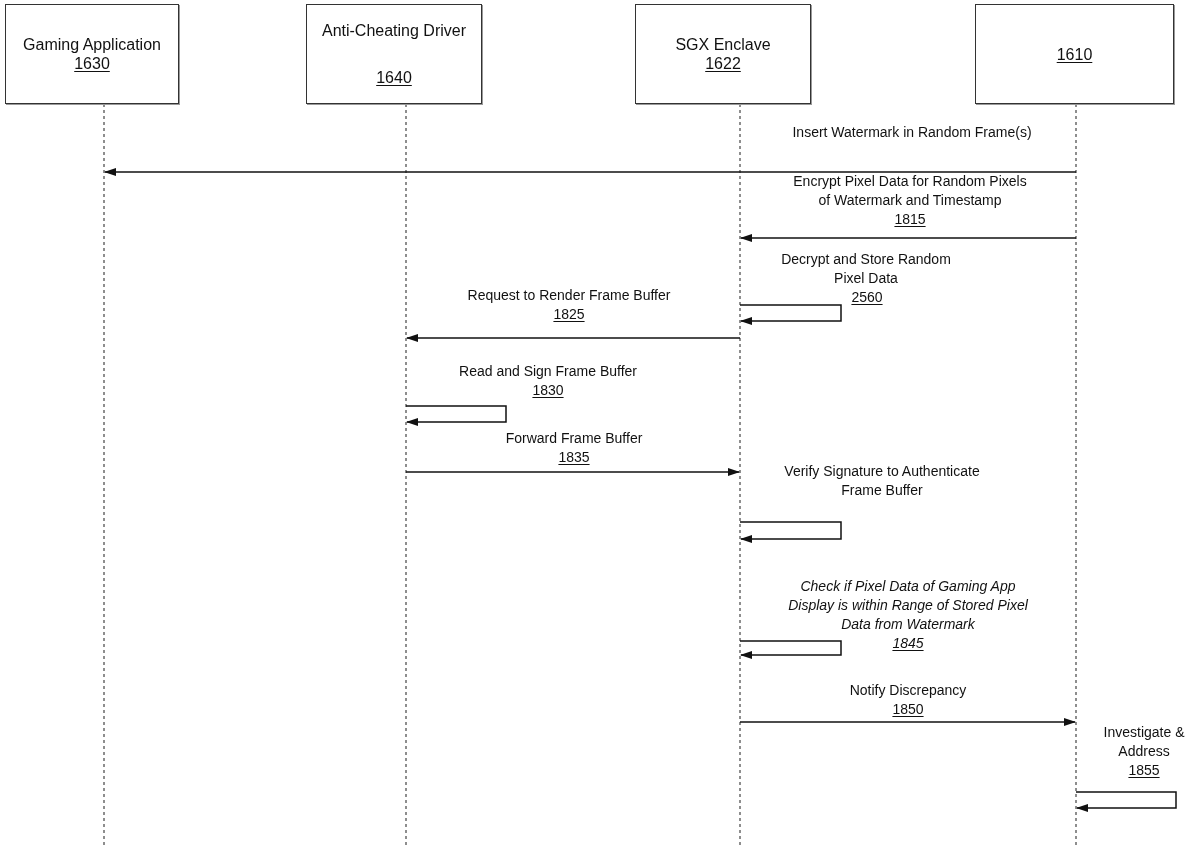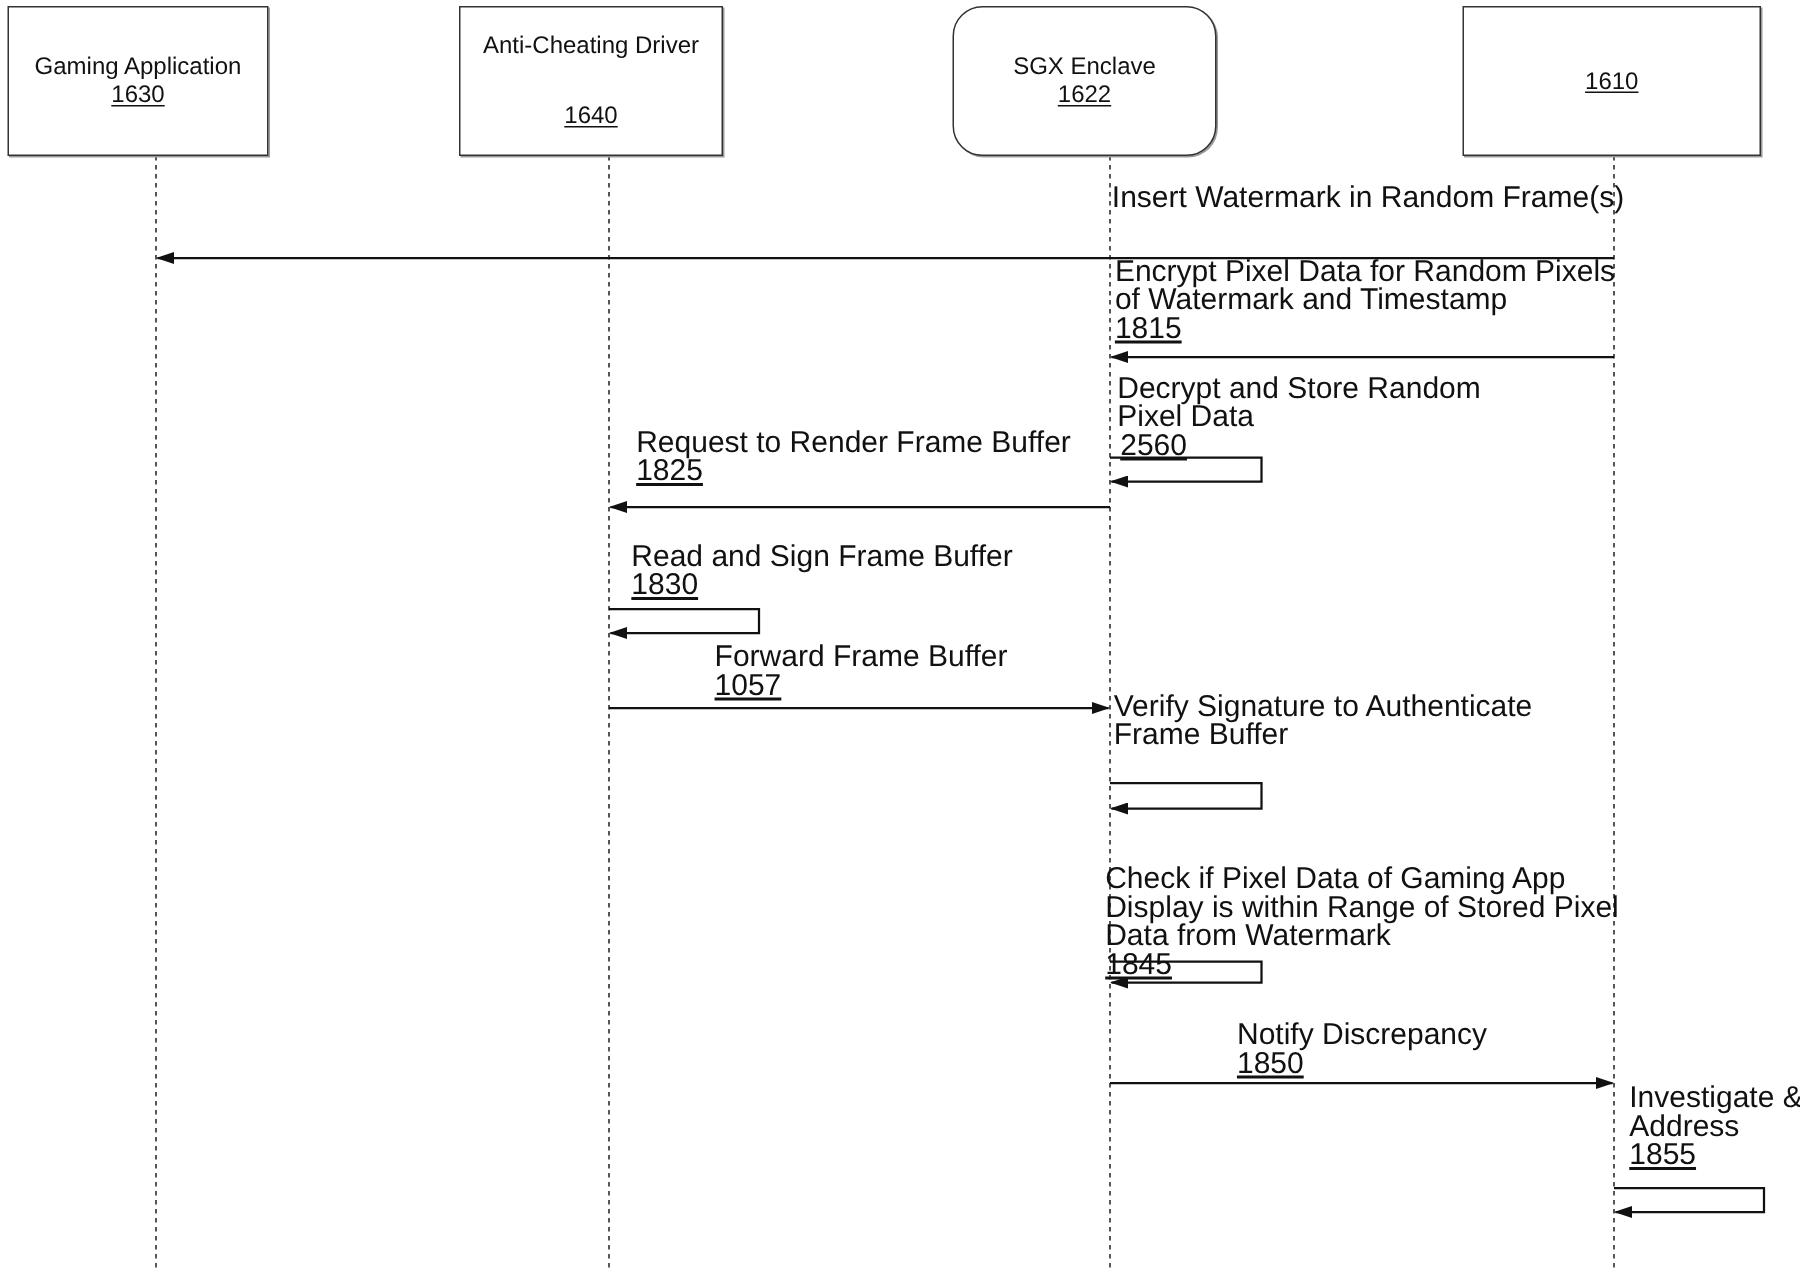--- a/index.html
+++ b/index.html
@@ -4,21 +4,21 @@
 <style>
   html, body { margin: 0; padding: 0; background: #ffffff; }
   body { width: 1200px; height: 847px; position: relative; overflow: hidden;
          font-family: "Liberation Sans", sans-serif; color: #111; }
   #diagram { position: absolute; left: 0; top: 0; width: 1200px; height: 847px; }
   .actor-box { position: absolute; border: 1.5px solid #333; background: #fff;
                box-sizing: border-box; display: flex; flex-direction: column;
                align-items: center; justify-content: center; text-align: center;
                font-size: 16px; line-height: 19px; box-shadow: 1px 1px 0 #999; }
   .ref { text-decoration: underline; text-underline-offset: 2px; }
-  .msg-label { position: absolute; text-align: left; font-size: 20px; line-height: 19px;
+  .msg-label { position: absolute; text-align: center; font-size: 14px; line-height: 19px;
                white-space: nowrap; transform: translateX(-50%); }
 </style>
 </head>
 <body>
 
 <div id="diagram">
   <svg id="lines" width="1200" height="847" style="position:absolute;left:0;top:0;">
     <defs>
       <marker id="arrowhead" markerWidth="12" markerHeight="8" refX="11" refY="4" orient="auto" markerUnits="userSpaceOnUse">
         <path d="M0,0 L12,4 L0,8 Z" fill="#111"></path>
@@ -41,21 +41,21 @@
     </svg>
 
   <div class="actor-box" style="left:5px;top:4px;width:174px;height:100px;text-align:center;">
     <span>Gaming Application</span>
     <span class="ref">1630</span>
   </div>
   <div class="actor-box" style="left:306px;top:4px;width:176px;height:100px;gap:28px;">
     <span>Anti-Cheating Driver</span>
     <span class="ref">1640</span>
   </div>
-  <div class="actor-box" style="left:635px;top:4px;width:176px;height:100px;border-radius:20px;">
+  <div class="actor-box" style="left:635px;top:4px;width:176px;height:100px;">
     <span>SGX Enclave</span>
     <span class="ref">1622</span>
   </div>
   <div class="actor-box" style="left:975px;top:4px;width:199px;height:100px;">
     <span class="ref">1610</span>
   </div>
 
   <div class="msg-label" style="left:912px;top:123px;">
     <div>Insert Watermark in Random Frame(s)</div>
   </div>
@@ -72,27 +72,27 @@
   <div class="msg-label" style="left:569px;top:286px;">
     <div>Request to Render Frame Buffer</div>
     <div class="ref">1825</div>
   </div>
   <div class="msg-label" style="left:548px;top:362px;">
     <div>Read and Sign Frame Buffer</div>
     <div class="ref">1830</div>
   </div>
   <div class="msg-label" style="left:574px;top:429px;">
     <div>Forward Frame Buffer</div>
-    <div class="ref">1057</div>
+    <div class="ref">1835</div>
   </div>
   <div class="msg-label" style="left:882px;top:462px;">
     <div>Verify Signature to Authenticate</div>
     <div>Frame Buffer</div>
   </div>
-  <div class="msg-label" style="left:908px;top:577px;">
+  <div class="msg-label" style="left:908px;top:577px;font-style:italic;">
     <div>Check if Pixel Data of Gaming App</div>
     <div>Display is within Range of Stored Pixel</div>
     <div>Data from Watermark</div>
     <div class="ref">1845</div>
   </div>
   <div class="msg-label" style="left:908px;top:681px;">
     <div>Notify Discrepancy</div>
     <div class="ref">1850</div>
   </div>
   <div class="msg-label" style="left:1144px;top:723px;">

